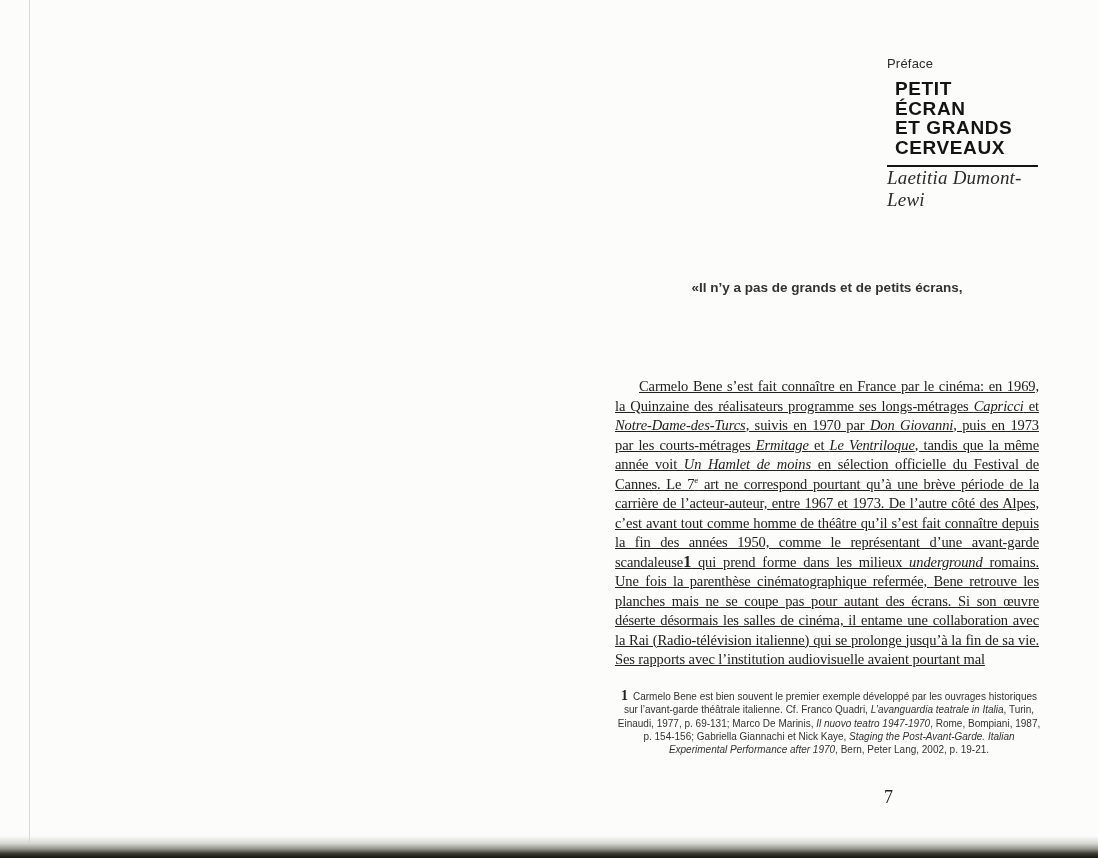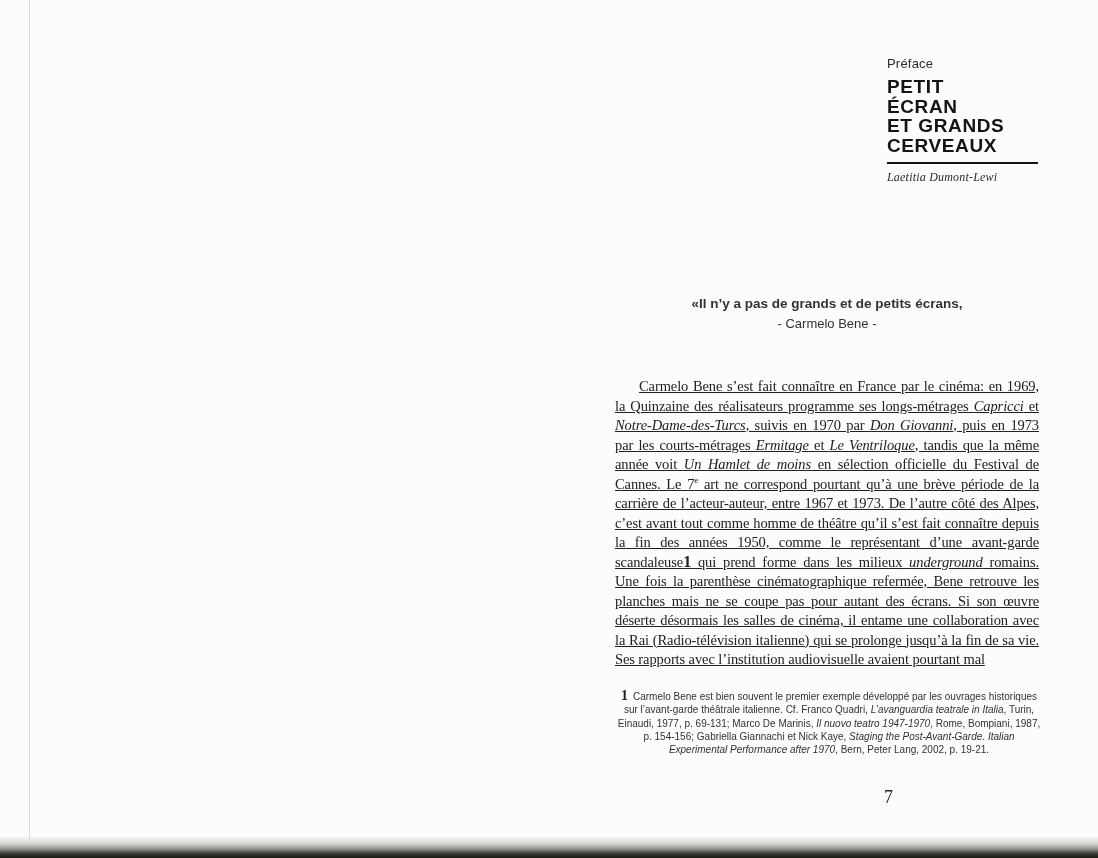--- a/index.html
+++ b/index.html
@@ -29,50 +29,48 @@
     left: 887px;
     top: 56px;
     width: 152px;
   }
   .kicker {
     font-family: "Liberation Sans", sans-serif;
     font-size: 13px;
     line-height: 15px;
     color: #2b2b2b;
     letter-spacing: 0.2px;
-    margin-bottom: 6px;
   }
   .title-line {
     display: block;
     font-family: "Liberation Sans", sans-serif;
     font-weight: bold;
     font-size: 19px;
     line-height: 19.5px;
     letter-spacing: 0.6px;
     color: #141414;
   }
   .title-rule {
     width: 151px;
     height: 2px;
     background: #141414;
     margin-top: 7px;
   }
   .author {
     font-family: "Liberation Serif", serif;
     font-style: italic;
-    font-size: 12px;
+    font-size: 19px;
     letter-spacing: 0.2px;
     color: #2b2b2b;
-    margin-top: 6px;
   }
   
   .epigraph {
     position: absolute;
     left: 615px;
-    top: 294px;
+    top: 278px;
     width: 424px;
     text-align: center;
     font-family: "Liberation Sans", sans-serif;
   }
   .epi-line {
     margin: 0;
     font-weight: bold;
     font-size: 13.5px;
     line-height: 19.5px;
     color: #323232;
@@ -154,33 +152,32 @@
 </style>
 </head>
 <body>
 
 <div class="scan">
 
   <div class="spine-line"></div>
 
   <header class="chapter-header">
     <div class="kicker">Préface</div>
-    <h1 style="margin:0;">
+    <h1 style="margin:8px;">
       <span class="title-line">PETIT</span>
       <span class="title-line">ÉCRAN</span>
       <span class="title-line">ET GRANDS</span>
       <span class="title-line">CERVEAUX</span>
     </h1>
     <div class="title-rule"></div>
     <div class="author">Laetitia Dumont-Lewi</div>
   </header>
 
   <section class="epigraph">
     <p class="epi-line">«Il n’y a pas de grands et de petits écrans,</p>
-    <p class="epi-attrib">- Carmelo Bene -</p>
   </section>
 
   <article class="body-text"><span class="seg-n">Carmelo Bene s’est fait connaître en France par le cinéma: en 1969, la Quinzaine des réalisateurs programme ses longs-métrages </span><span class="seg-i">Capricci</span><span class="seg-n"> et </span><span class="seg-i">Notre-Dame-des-Turcs</span><span class="seg-n">, suivis en 1970 par </span><span class="seg-i">Don Giovanni</span><span class="seg-n">, puis en 1973 par les courts-métrages </span><span class="seg-i">Ermitage</span><span class="seg-n"> et </span><span class="seg-i">Le Ventriloque</span><span class="seg-n">, tandis que la même année voit </span><span class="seg-i">Un Hamlet de moins</span><span class="seg-n"> en sélection officielle du Festival de Cannes. Le 7</span><span class="seg-sup">e</span><span class="seg-n"> art ne correspond pourtant qu’à une brève période de la carrière de l’acteur-auteur, entre 1967 et 1973. De l’autre côté des Alpes, c’est avant tout comme homme de théâtre qu’il s’est fait connaître depuis la fin des années 1950, comme le représentant d’une avant-garde scandaleuse</span><span class="seg-fnref">1</span><span class="seg-n"> qui prend forme dans les milieux </span><span class="seg-i">underground</span><span class="seg-n"> romains. Une fois la parenthèse cinématographique refermée, Bene retrouve les planches mais ne se coupe pas pour autant des écrans. Si son œuvre déserte désormais les salles de cinéma, il entame une collaboration avec la Rai (Radio-télévision italienne) qui se prolonge jusqu’à la fin de sa vie. Ses rapports avec l’institution audiovisuelle avaient pourtant mal</span></article>
 
   <aside class="footnote">
     <span class="fn-marker">1</span><span><span class="seg-n">Carmelo Bene est bien souvent le premier exemple développé par les ouvrages historiques sur l’avant-garde théâtrale italienne. Cf. Franco Quadri, </span><span class="seg-i">L’avanguardia teatrale in Italia</span><span class="seg-n">, Turin, Einaudi, 1977, p. 69-131; Marco De Marinis, </span><span class="seg-i">Il nuovo teatro 1947-1970</span><span class="seg-n">, Rome, Bompiani, 1987, p. 154-156; Gabriella Giannachi et Nick Kaye, </span><span class="seg-i">Staging the Post-Avant-Garde. Italian Experimental Performance after 1970</span><span class="seg-n">, Bern, Peter Lang, 2002, p. 19-21.</span></span>
   </aside>
 
   <div class="page-number">7</div>
 

